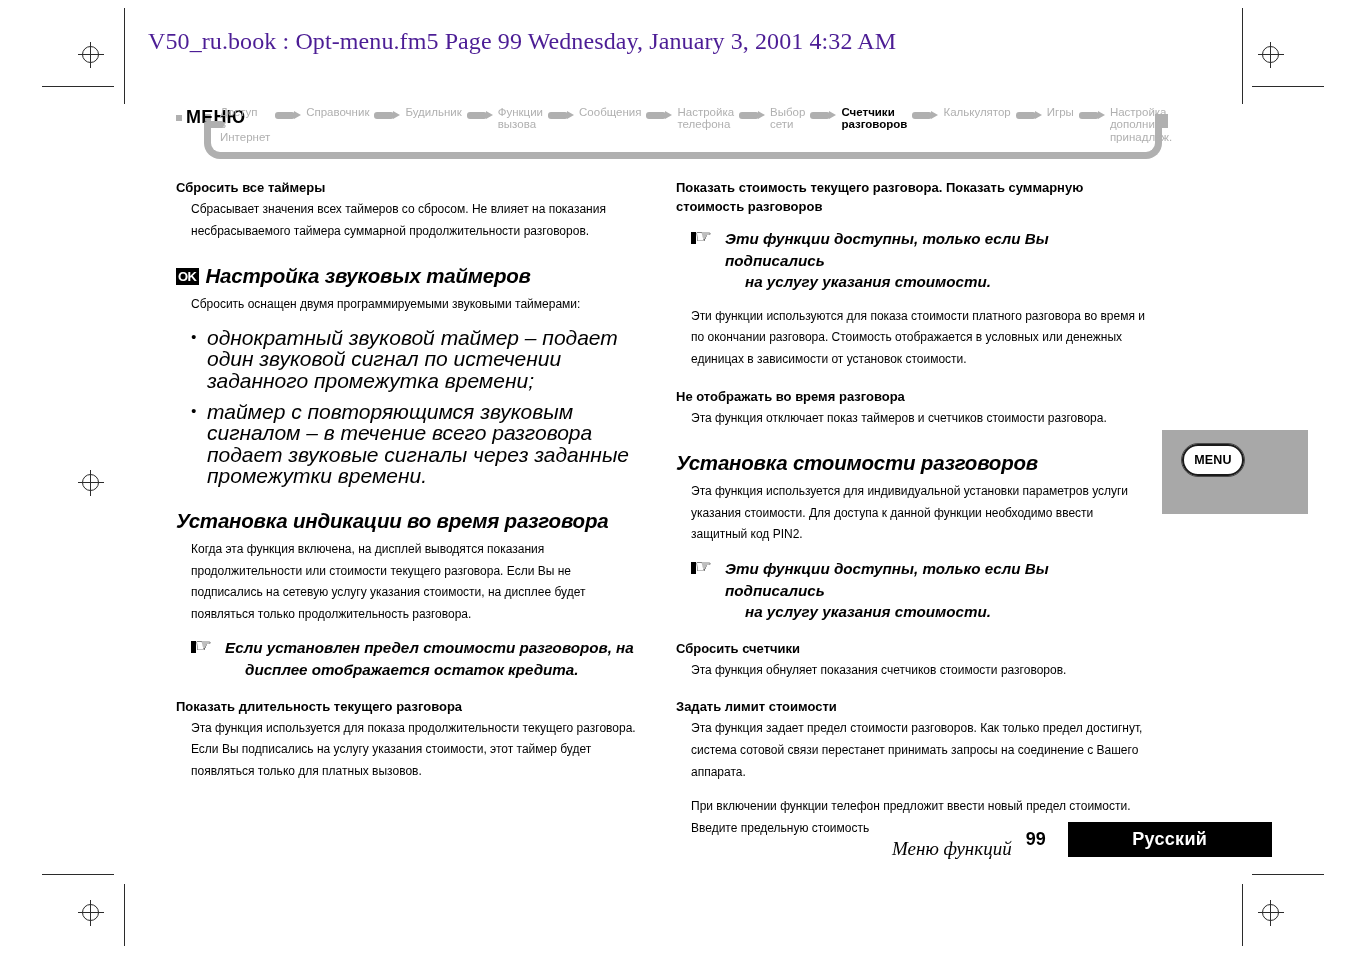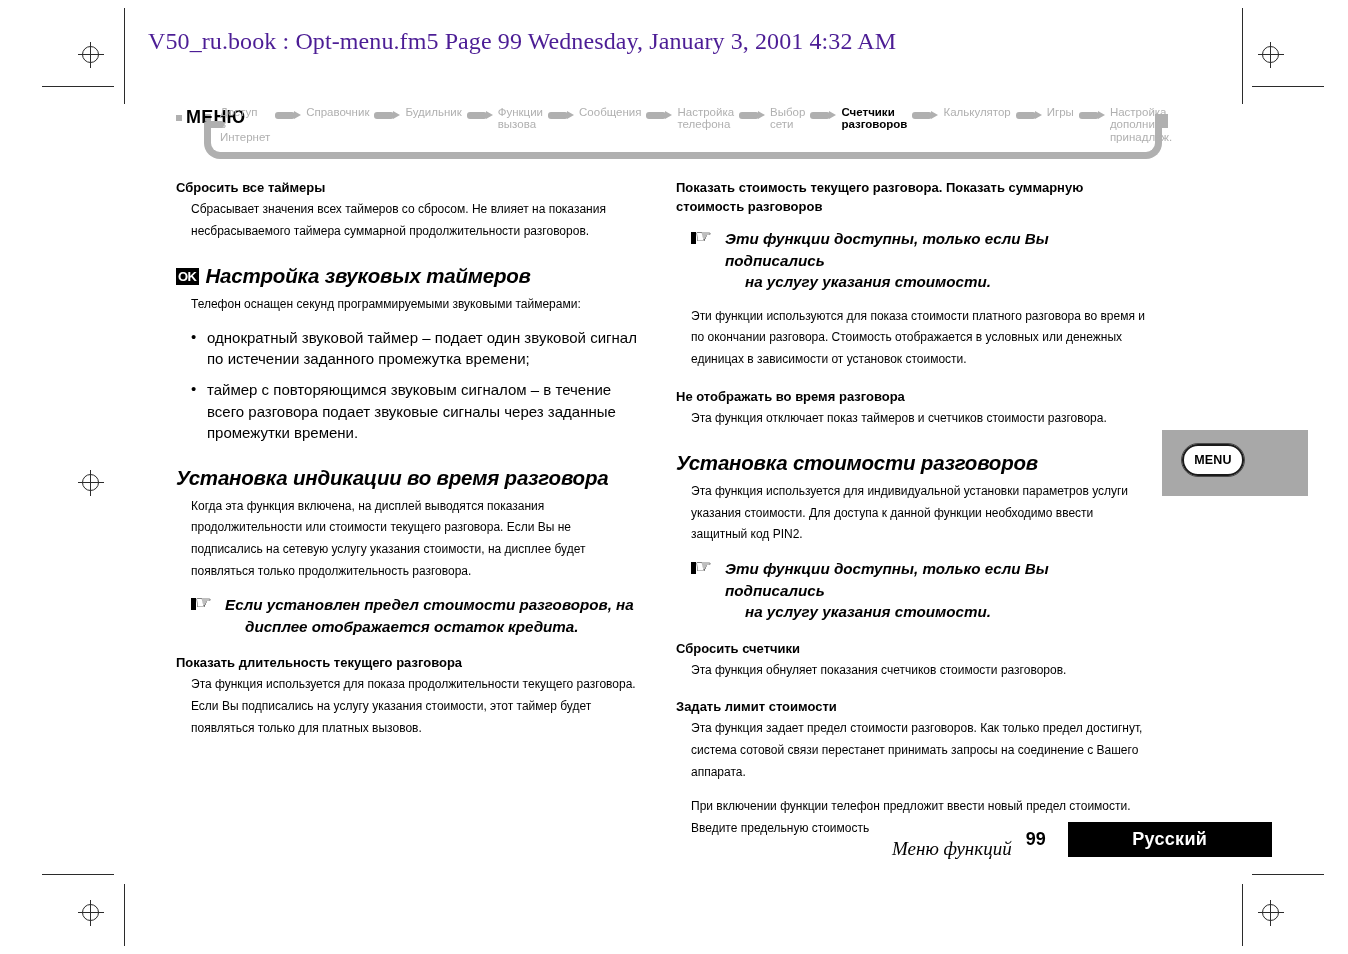--- a/index.html
+++ b/index.html
@@ -96,22 +96,22 @@
   h3.sub.gap{margin-top:16px;}
   p.body{
     font-size:12px;line-height:21.6px;margin:0 0 0 15px;
     padding:0;
   }
   p.body.gap{margin-top:13px;}
   p.body.nogap{margin-top:0;}
 
   ul.bul{margin:11px 0 0 0;padding:0;list-style:none;}
   ul.bul li{
-    font-size:15px;line-height:21.6px;
-    position:relative;padding-left:31px;margin-bottom:9px;
+    font-size:21px;line-height:21.6px;
+    position:relative;padding-left:31px;margin-bottom:9px;font-style:italic;
   }
   ul.bul li:before{
     content:"\2022";position:absolute;left:15px;top:-1px;font-size:15px;
   }
 
   .note{
     display:flex;margin:12px 0 0 15px;font-size:15.2px;line-height:21.6px;
     font-style:italic;font-weight:bold;
   }
   .note .handicon{
@@ -122,21 +122,21 @@
     position:absolute;left:0;top:4px;width:5px;height:12px;background:#000;
   }
   .note .handicon .hand{
     position:absolute;left:4px;top:-2px;font-size:19px;line-height:21px;
   }
   .note .ntext{flex:1;text-indent:0;}
   .note .ntext .l2{display:block;padding-left:20px;}
 
   
   .keybox{
-    position:absolute;left:1162px;top:430px;width:146px;height:66px;
+    position:absolute;left:1162px;top:430px;width:146px;height:84px;
     background:#a8a8a8;
   }
   .keycap{
     position:absolute;left:20px;top:14px;width:62px;height:32px;
     background:#fff;border:2px solid #1a1a1a;border-radius:16px;
     box-sizing:border-box;
     display:flex;align-items:center;justify-content:center;
   }
   .keycap span{font-size:12.5px;font-weight:bold;letter-spacing:.2px;}
   .keycap:after{
@@ -276,21 +276,21 @@
 
   <div class="col col-left">
 
     <h3 class="sub">Сбросить все таймеры</h3>
     <p class="body">Сбрасывает значения всех таймеров со сбросом. Не влияет на показания несбрасываемого таймера суммарной продолжительности разговоров.</p>
 
     <h2 class="sec topgap">
       <span class="okbadge">OK</span>
       <span>Настройка звуковых таймеров</span>
     </h2>
-    <p class="body nogap">Телефон оснащен секунд программируемыми звуковыми таймерами:</p>
+    <p class="body nogap">Сбросить оснащен двумя программируемыми звуковыми таймерами:</p>
     <ul class="bul" id="left-bullets">
         <li>однократный звуковой таймер – подает один звуковой сигнал по истечении заданного промежутка времени;</li>
         <li>таймер с повторяющимся звуковым сигналом – в течение всего разговора подает звуковые сигналы через заданные промежутки времени.</li>
       </ul>
 
     <h2 class="sec topgap">
       <span>Установка индикации во время разговора</span>
     </h2>
     <p class="body nogap">Когда эта функция включена, на дисплей выводятся показания продолжительности или стоимости текущего разговора. Если Вы не подписались на сетевую услугу указания стоимости, на дисплее будет появляться только продолжительность разговора.</p>
 

